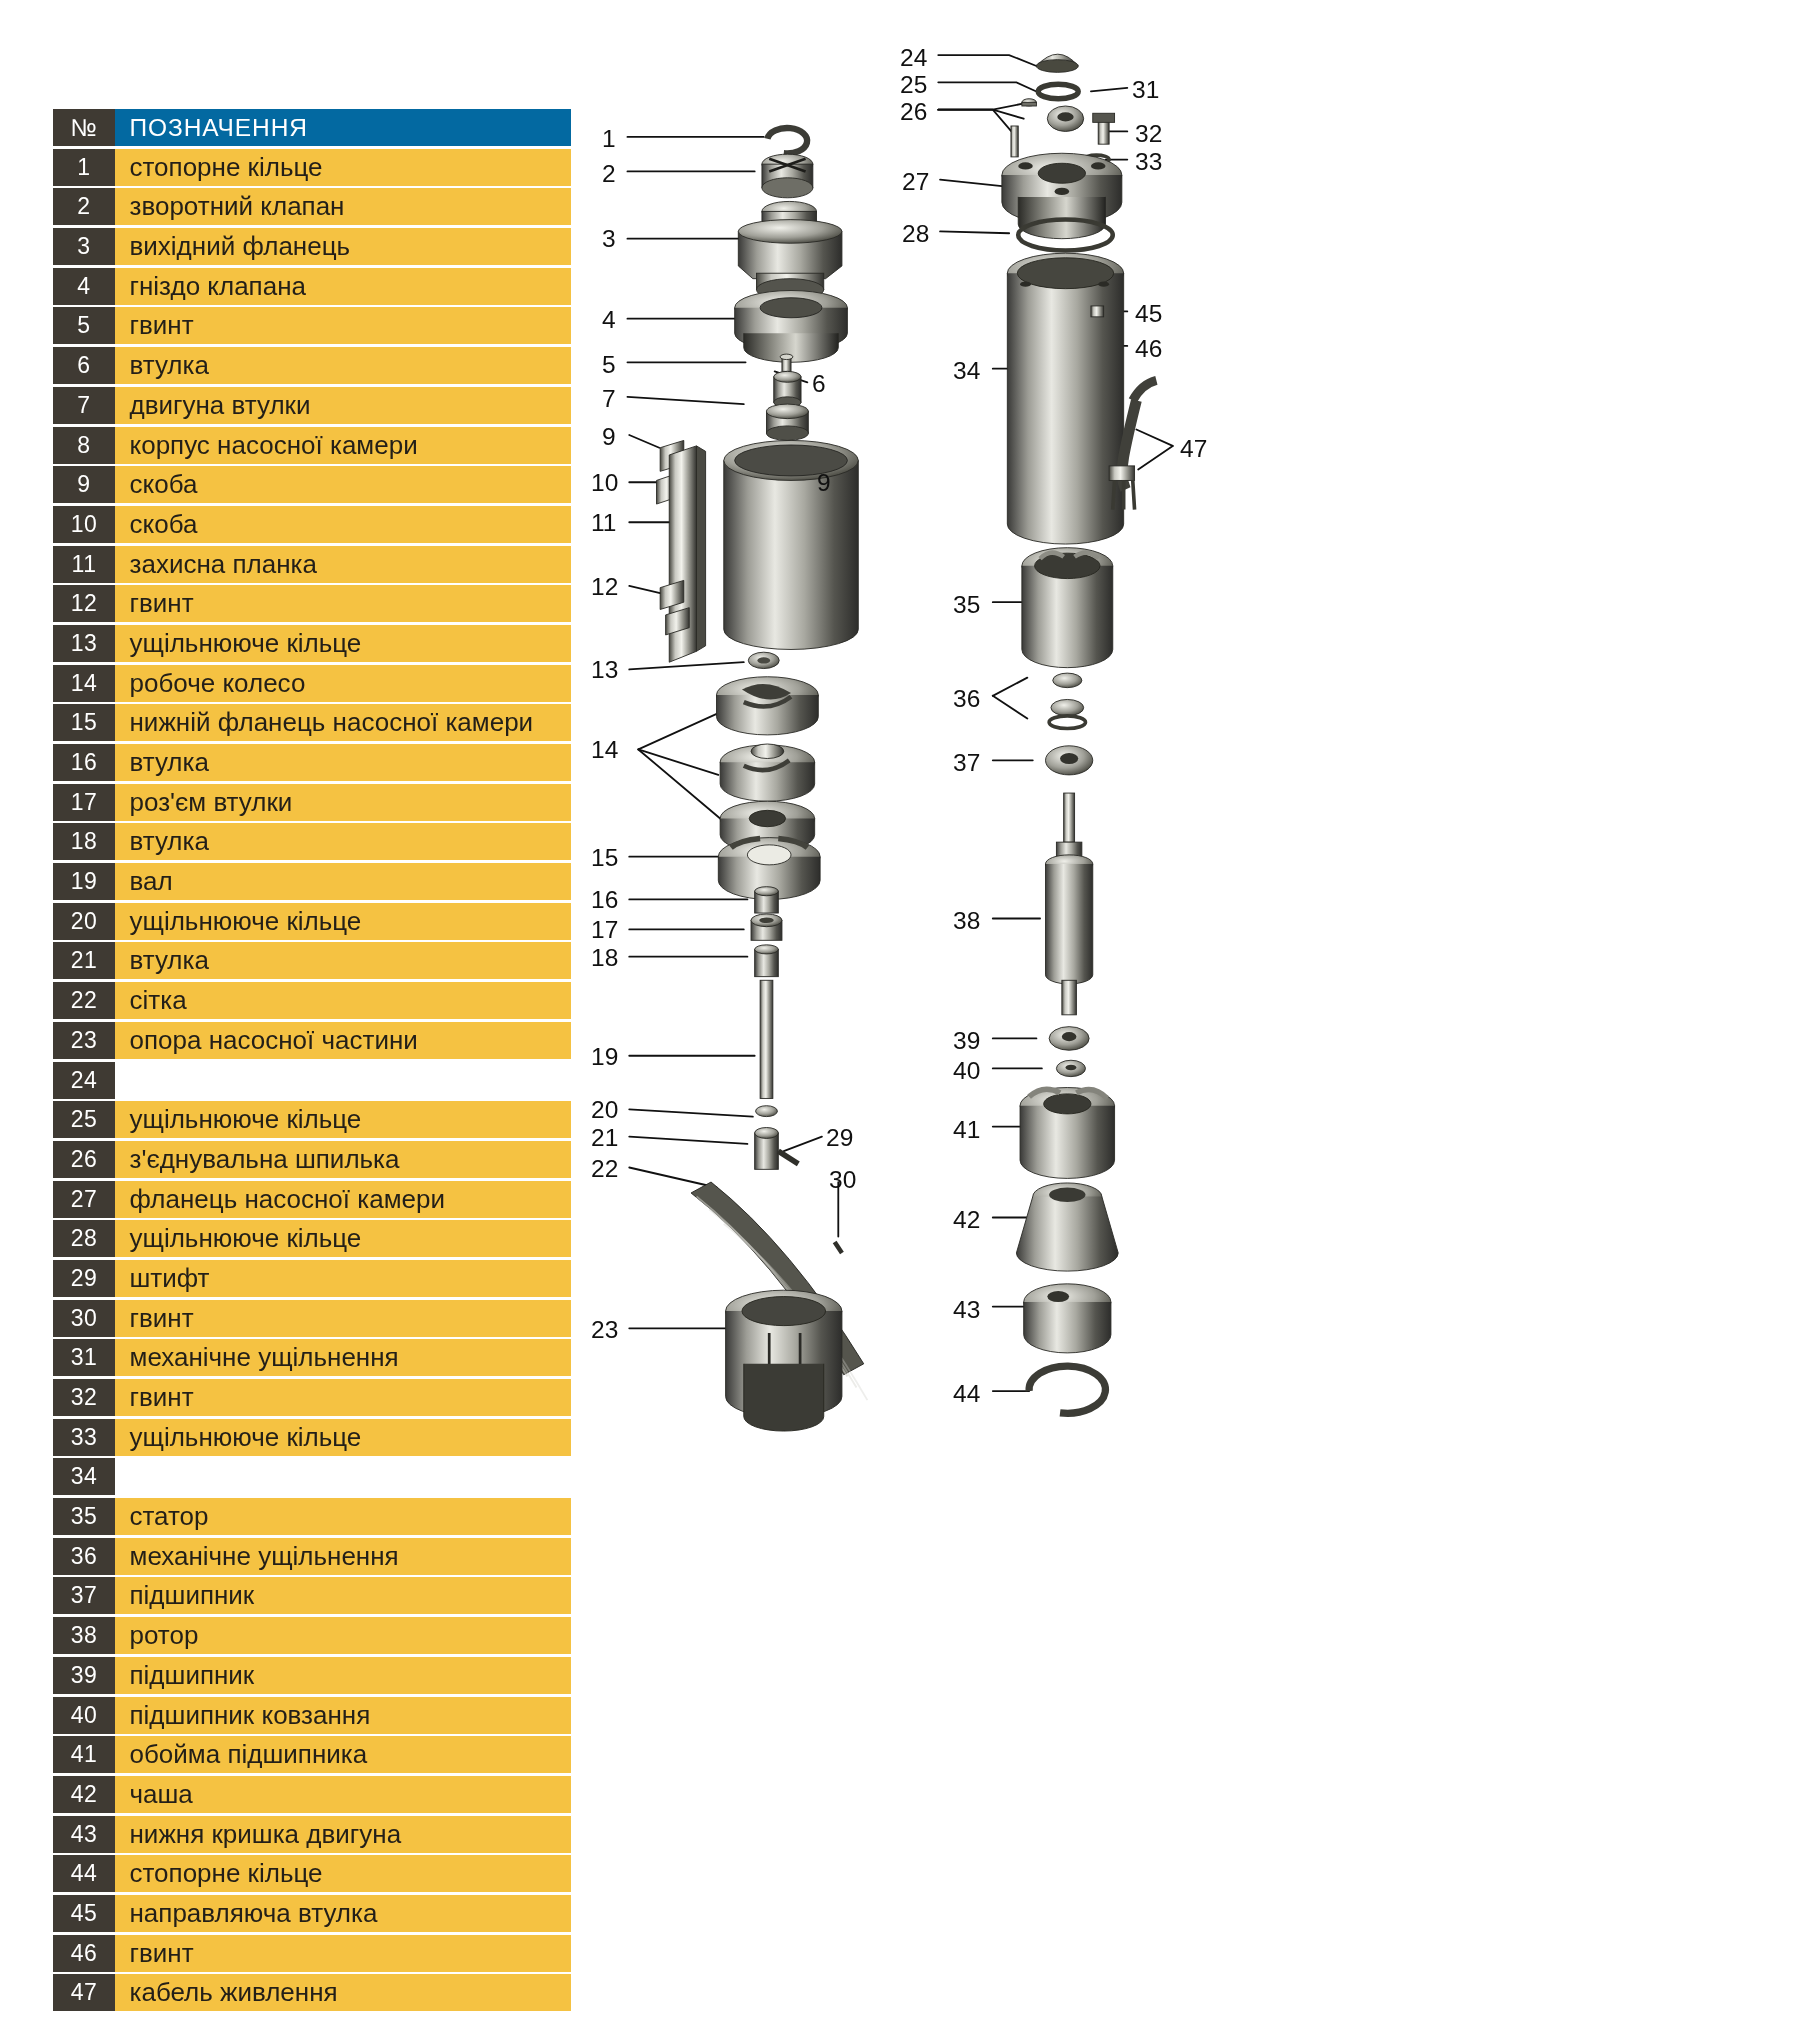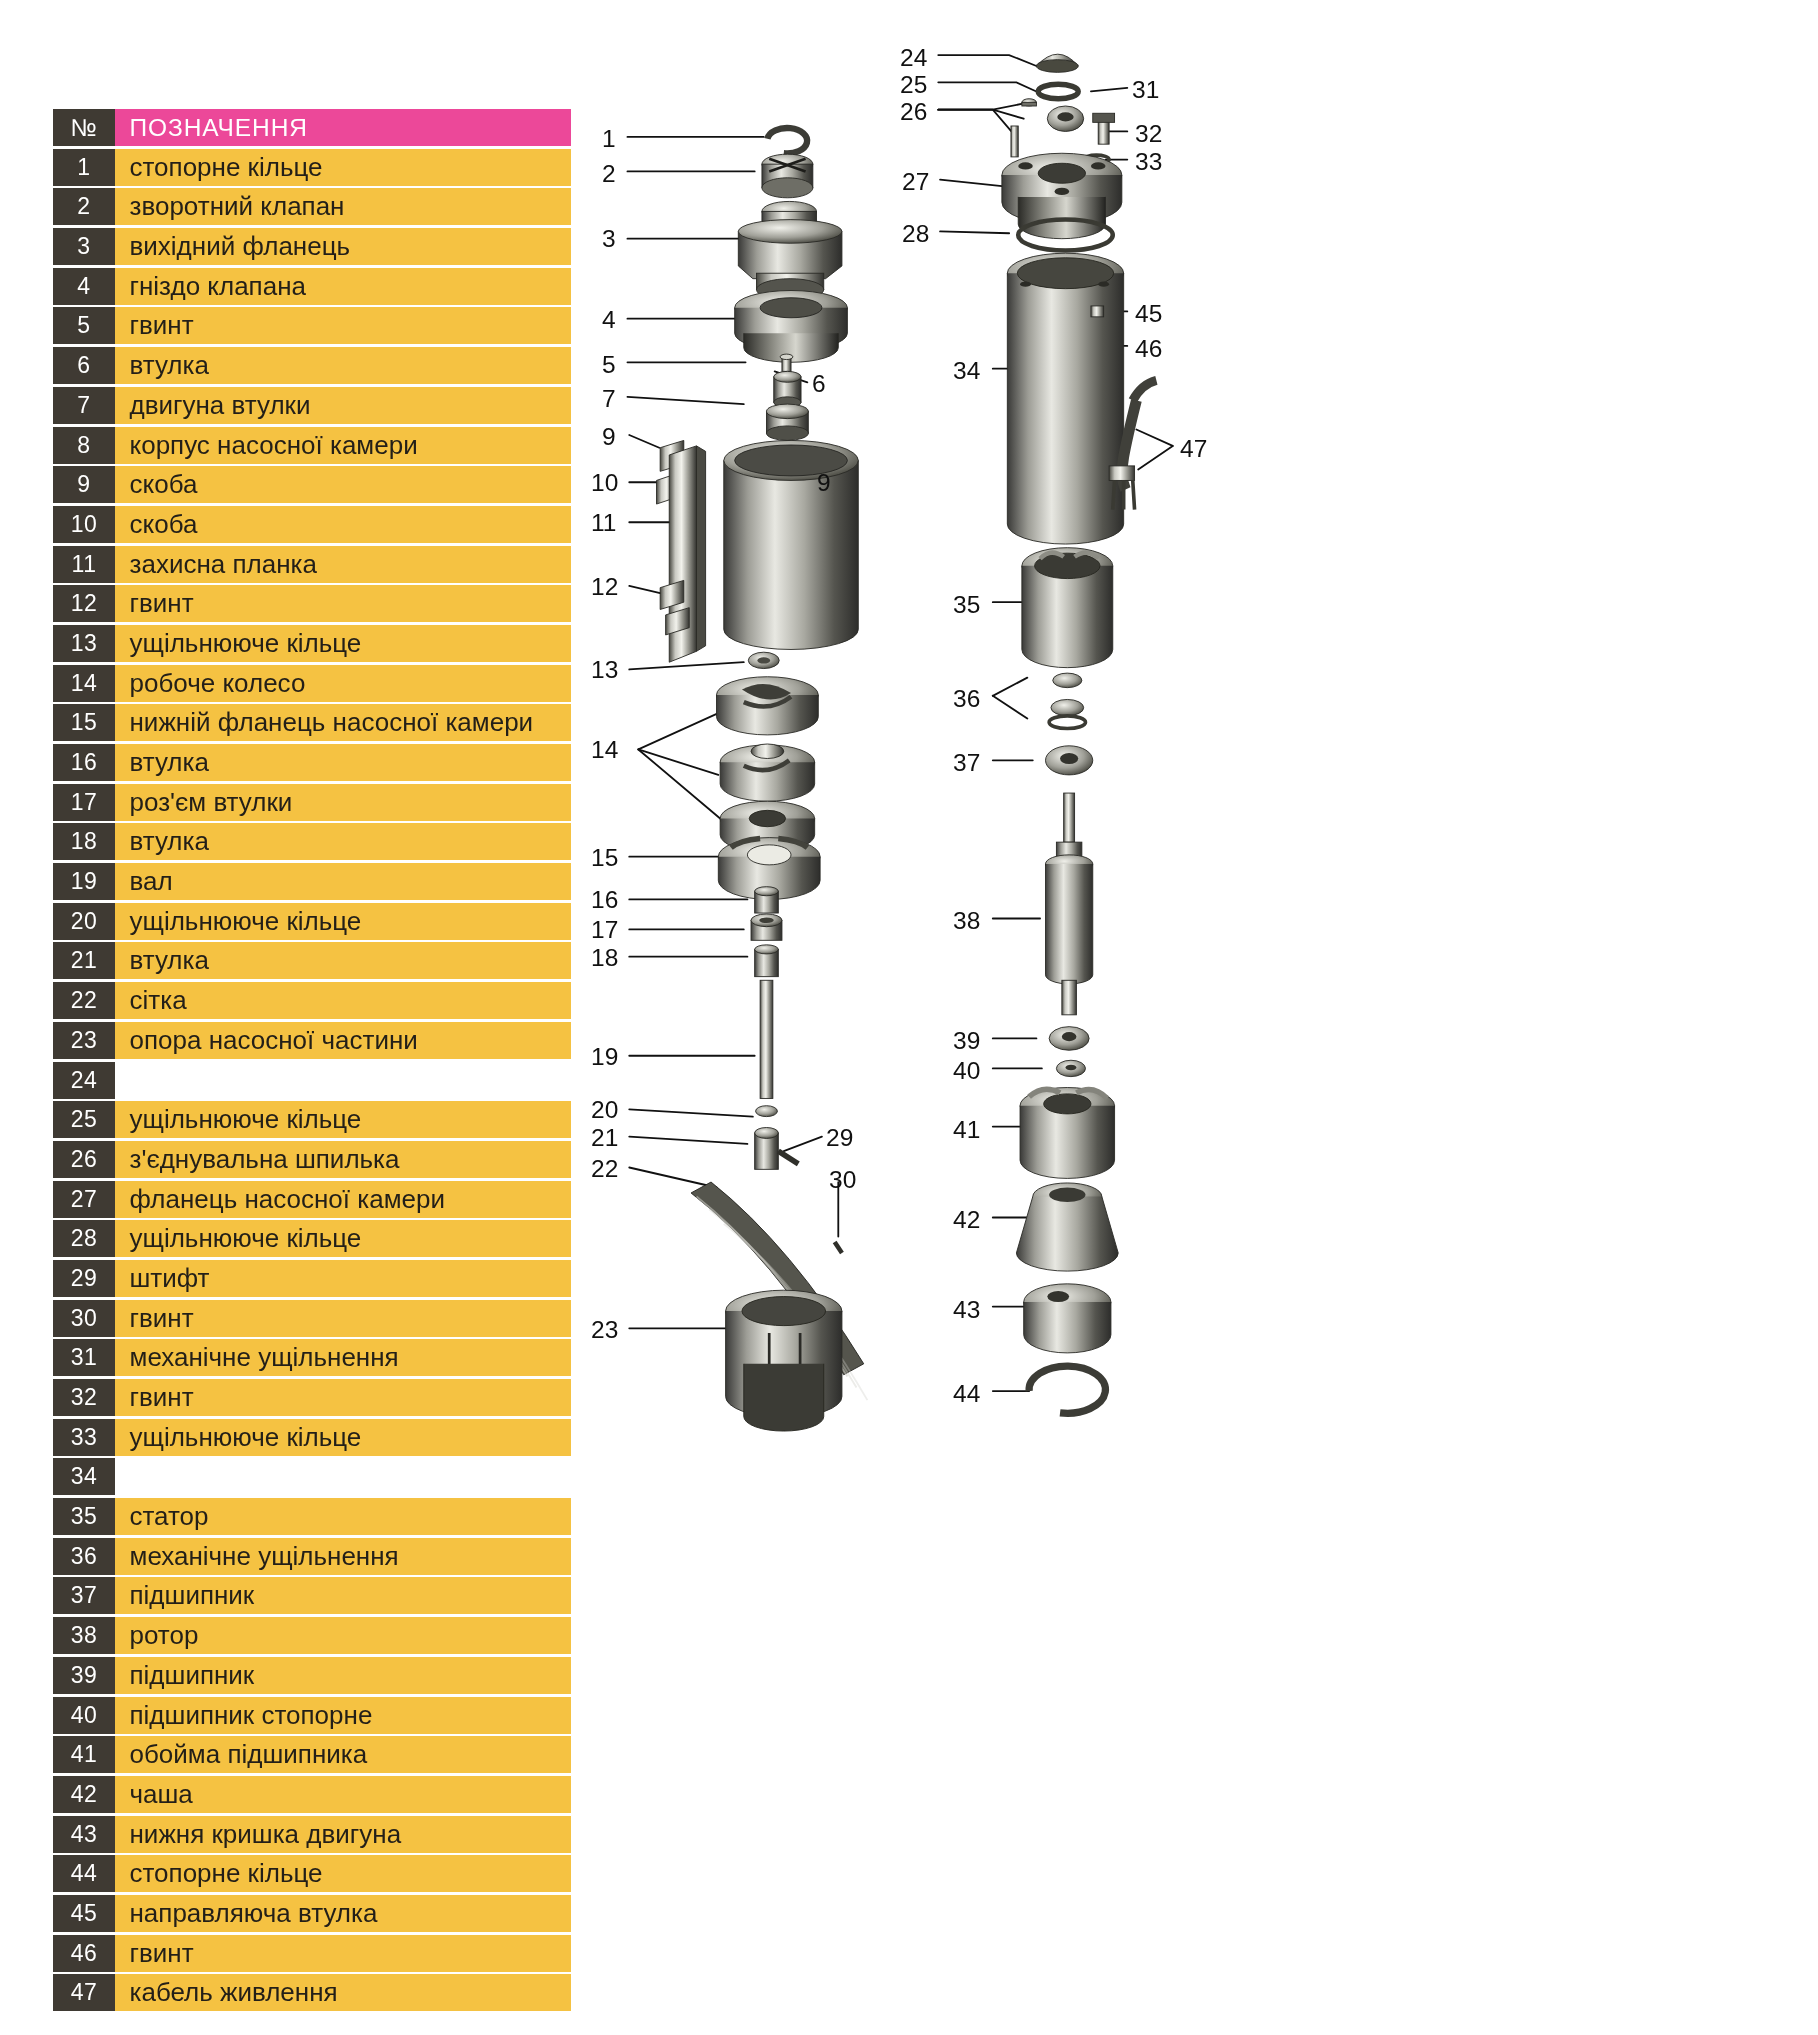--- a/index.html
+++ b/index.html
@@ -46,21 +46,21 @@
     display: flex;
     align-items: center;
     padding-left: 14.5px;
     box-sizing: border-box;
   }
   .pt-header .pt-num {
     background: #3f3a33;
     font-size: 24.5px;
   }
   .pt-header .pt-label {
-    background: #ec4899;
+    background: #0369a1;
     color: #ffffff;
     font-size: 24.5px;
     letter-spacing: 0.9px;
   }
 
   
   #diagram {
     position: absolute;
     left: 582px;
     top: 0;
@@ -239,21 +239,21 @@
       <div class="pt-row">
         <div class="pt-num">38</div>
         <div class="pt-label">ротор</div>
       </div>
       <div class="pt-row">
         <div class="pt-num">39</div>
         <div class="pt-label">підшипник</div>
       </div>
       <div class="pt-row">
         <div class="pt-num">40</div>
-        <div class="pt-label">підшипник стопорне</div>
+        <div class="pt-label">підшипник ковзання</div>
       </div>
       <div class="pt-row">
         <div class="pt-num">41</div>
         <div class="pt-label">обойма підшипника</div>
       </div>
       <div class="pt-row">
         <div class="pt-num">42</div>
         <div class="pt-label">чаша</div>
       </div>
       <div class="pt-row">

